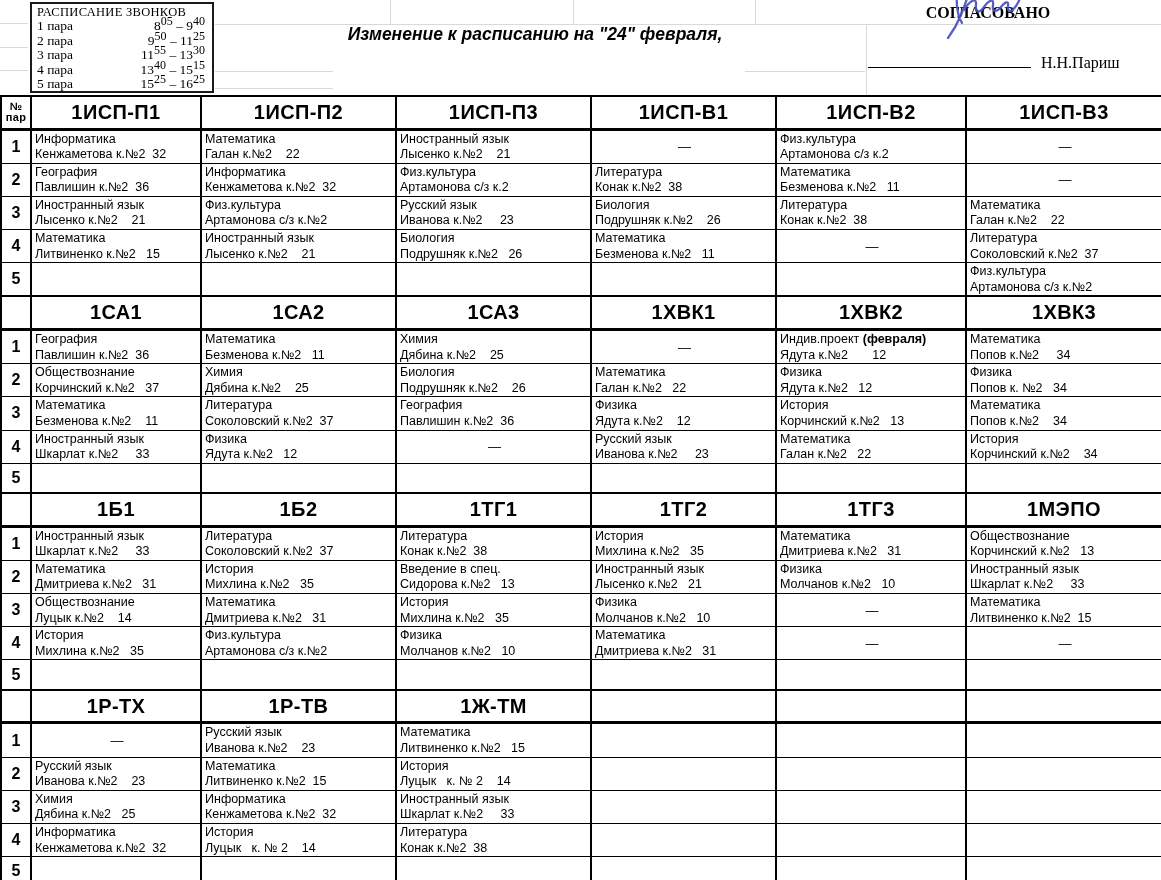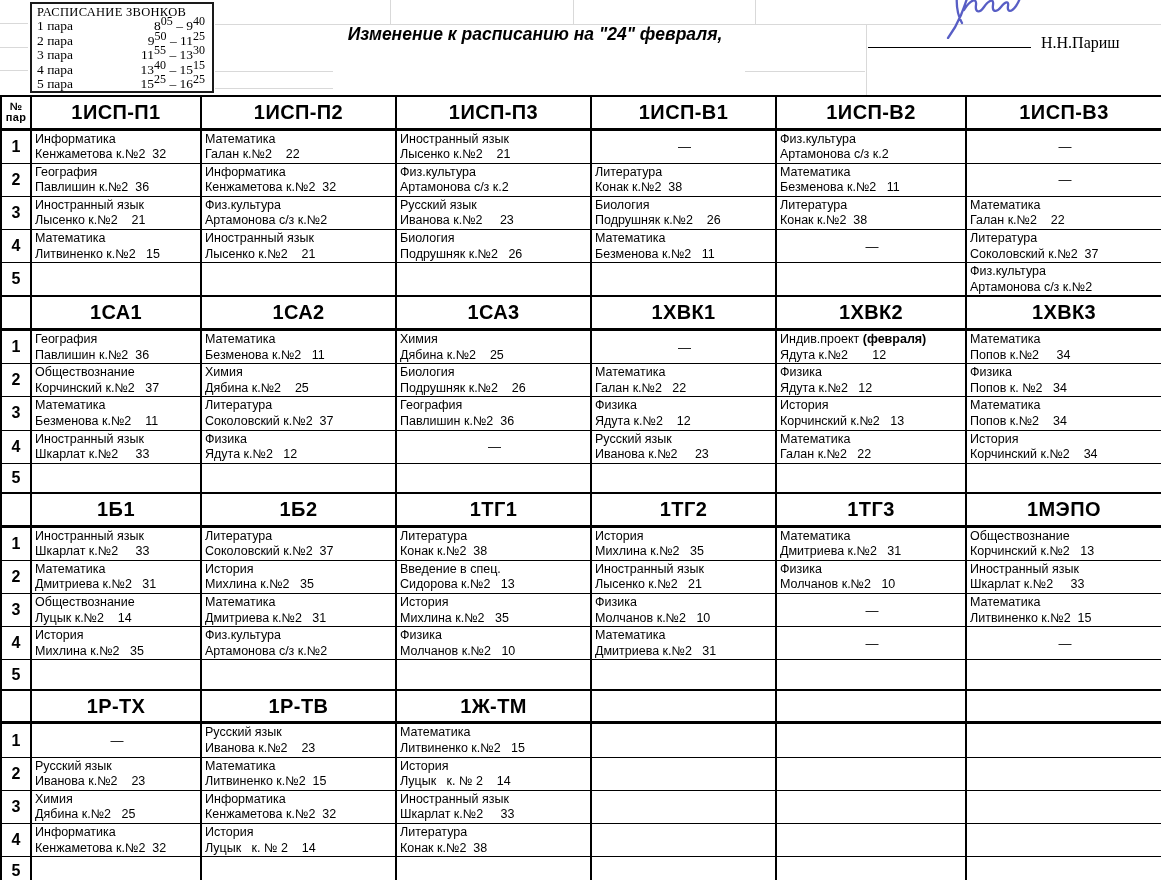--- a/index.html
+++ b/index.html
@@ -90,20 +90,21 @@
           <span class="bell-time"><span>15</span><sup>25</sup><span> – </span><span>16</span><sup>25</sup></span>
         </div>
       </div>
   </div>
 
   <div class="main-title">
     <div>Изменение к расписанию на "24" февраля,</div>
   </div>
 
   <div class="approval">
+    <div class="app-title">СОГЛАСОВАНО</div>
     <div class="app-sign">
       <span class="sig-line"></span>
       <span class="app-name">Н.Н.Париш</span>
       <svg class="sig-svg" width="120" height="78" viewBox="0 0 120 78">
         <path d="M34 62 C24 44 30 12 40 13 C48 14 40 36 33 54 C28 66 23 73 20 77
                  M36 49 C42 39 49 36 48 44 C47 51 51 53 56 46 C61 39 66 37 65 44
                  C64 51 68 52 73 46 C77 41 81 39 80 45 C79 51 83 52 88 45
                  C92 39 95 30 92 21" stroke="#4a50c0" stroke-width="2.3" fill="none" stroke-linecap="round" opacity="0.92"></path>
         <path d="M101 24 L108 8" stroke="#4a50c0" stroke-width="2" fill="none" stroke-linecap="round" opacity="0.92"></path>
       </svg>

